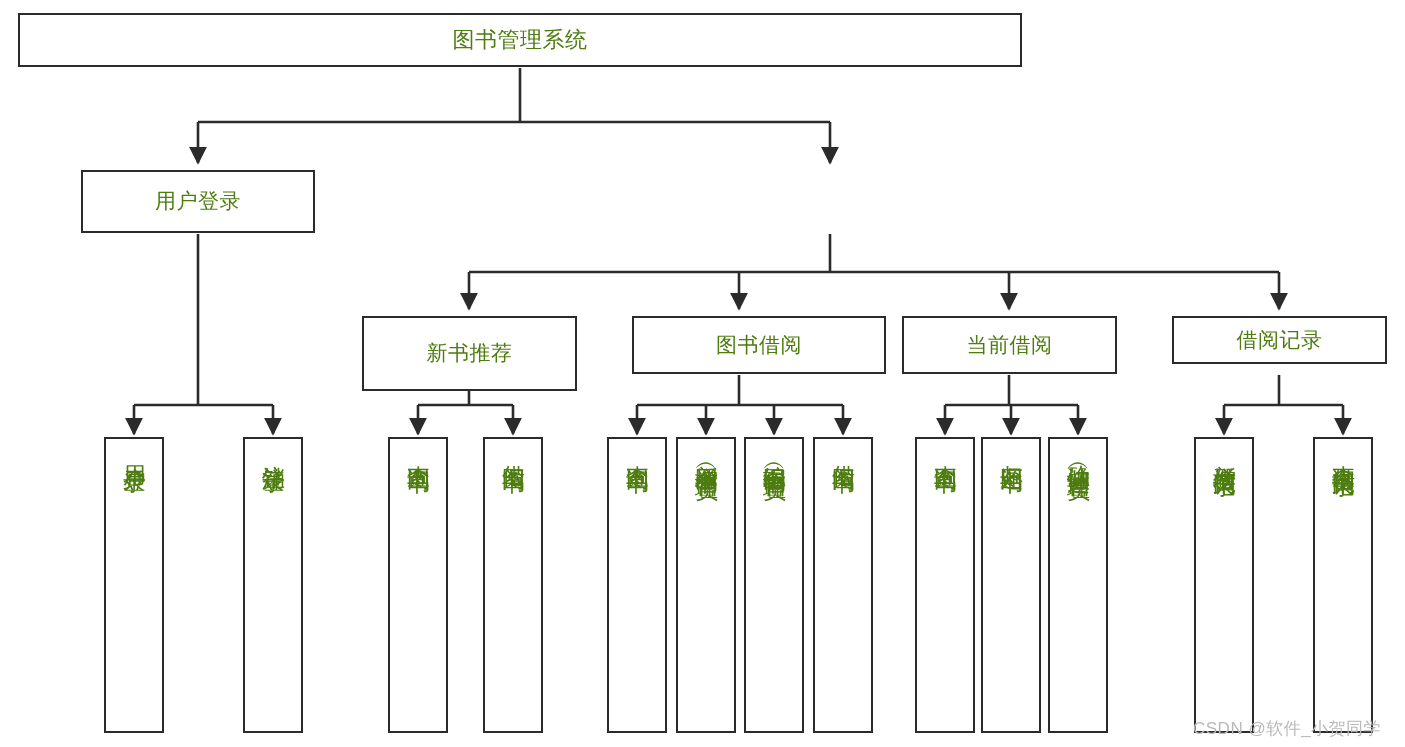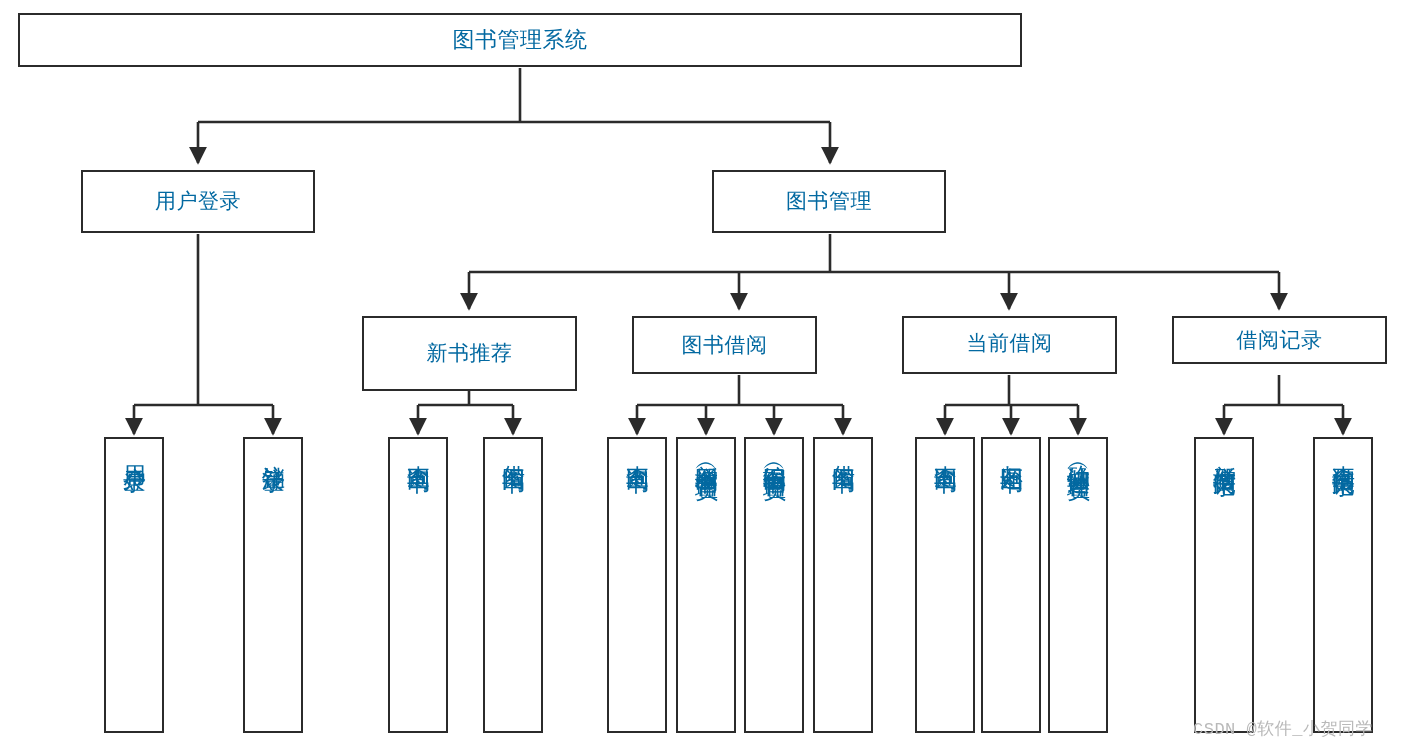--- a/index.html
+++ b/index.html
@@ -33,21 +33,21 @@
     align-items: center;
     justify-content: center;
     color: #1a1a1a;
     z-index: 2;
   }
   .node .label {
     display: block;
     text-align: right;
     line-height: 1.18;
     white-space: nowrap;
-    color: #0369a1;
+    color: #4d7c0f;
   }
   .node.horizontal .label {
     font-size: 21px;
     letter-spacing: 0.5px;
   }
   .node.root .label {
     font-size: 22px;
   }
   .node.vertical {
     align-items: flex-start;
@@ -127,31 +127,28 @@
     </g>
   </svg>
 
   <div class="node root horizontal" style="left:18px; top:13px; width:1004px; height:54px;">
     <span class="label">图书管理系统</span>
   </div>
 
   <div class="node horizontal" style="left:81px; top:170px; width:234px; height:63px;">
     <span class="label">用户登录</span>
   </div>
-  <div class="node horizontal" style="left:712px; top:170px; width:234px; height:63px;">
-    <span class="label">图书管理</span>
-  </div>
 
   <div class="node horizontal" style="left:362px; top:316px; width:215px; height:75px;">
     <span class="label">新书推荐</span>
   </div>
-  <div class="node horizontal" style="left:632px; top:316px; width:185px; height:58px;">
+  <div class="node horizontal" style="left:632px; top:316px; width:254px; height:58px;">
     <span class="label">图书借阅</span>
   </div>
-  <div class="node horizontal" style="left:902px; top:316px; width:215px; height:58px;font-family:Liberation Mono, monospace;">
+  <div class="node horizontal" style="left:902px; top:316px; width:215px; height:58px;">
     <span class="label">当前借阅</span>
   </div>
   <div class="node horizontal" style="left:1172px; top:316px; width:215px; height:48px;">
     <span class="label">借阅记录</span>
   </div>
 
   <div class="node vertical" style="left:104px; top:437px; width:60px; height:296px;">
     <span class="label">用户登录</span>
   </div>
   <div class="node vertical" style="left:243px; top:437px; width:60px; height:296px;">
@@ -188,15 +185,15 @@
     <span class="label">确认归还（管理员）</span>
   </div>
 
   <div class="node vertical" style="left:1194px; top:437px; width:60px; height:296px;">
     <span class="label">新增借阅记录</span>
   </div>
   <div class="node vertical" style="left:1313px; top:437px; width:60px; height:296px;">
     <span class="label">查询借阅记录</span>
   </div>
 
-  <div class="watermark" style="left:1193px; top:717px;font-family:Liberation Mono, monospace;">CSDN @软件_小贺同学</div>
+  <div class="watermark" style="left:1193px; top:717px;">CSDN @软件_小贺同学</div>
 
 </div>
 
 </body></html>

